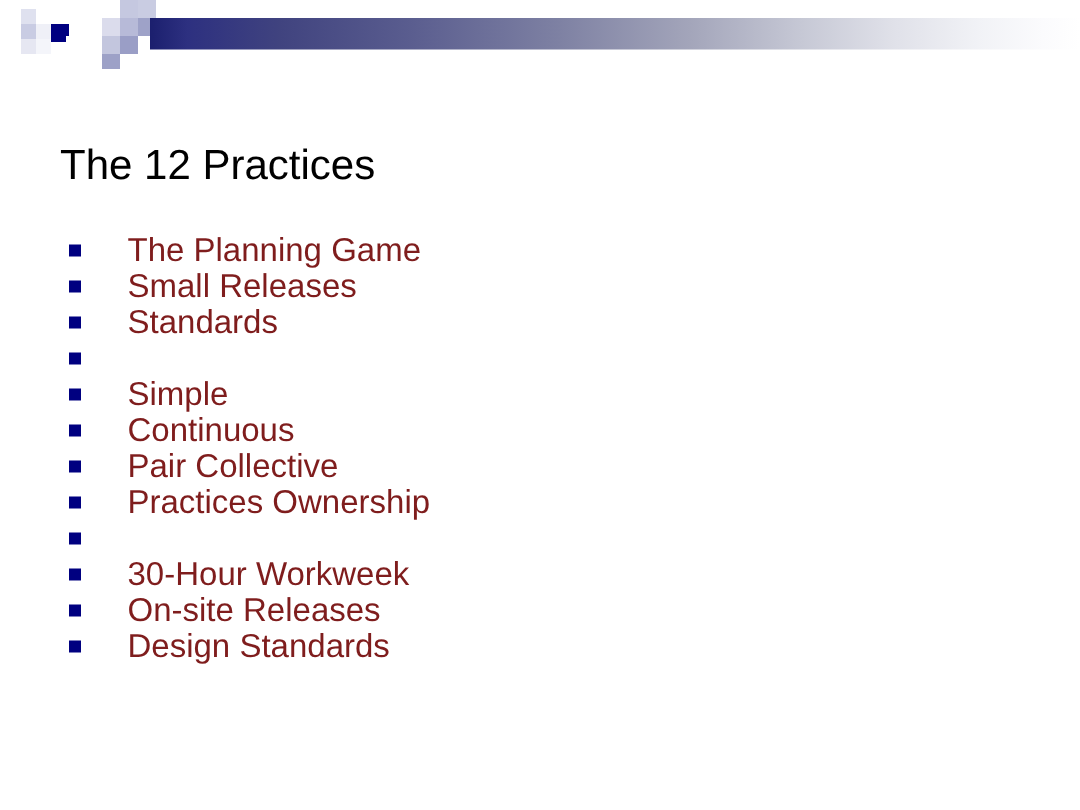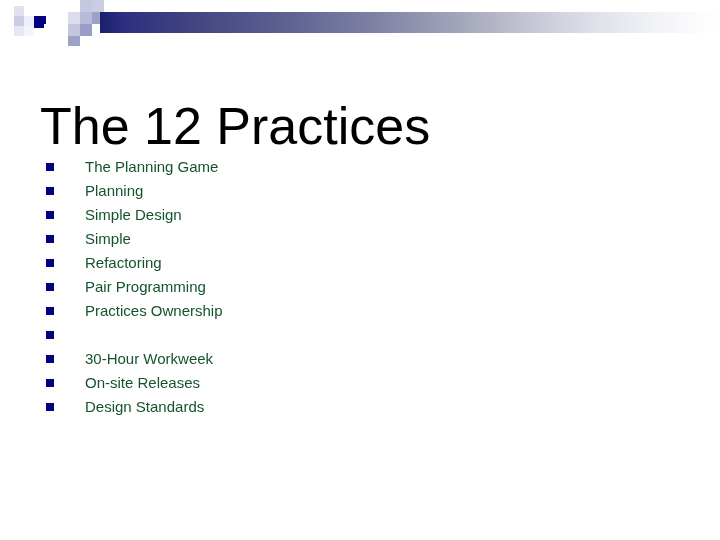--- a/index.html
+++ b/index.html
@@ -59,21 +59,21 @@
   .deco-square {
     position: absolute;
   }
 
   
   #title {
     position: absolute;
     left: 40px;
     top: 68px;
     width: 640px;
-    font-size: 52px;
+    font-size: 28px;
     line-height: 46px;
     color: #000000;
     font-weight: normal;
     letter-spacing: 0px;
     white-space: nowrap;
   }
 
   
   #practices-list {
     position: absolute;
@@ -94,23 +94,23 @@
     left: 6px;
     top: 8px;
     width: 8px;
     height: 8px;
     background: #000080;
   }
   #practices-list li .item-text {
     position: absolute;
     left: 45px;
     top: 0;
-    font-size: 15px;
+    font-size: 22px;
     line-height: 24px;
-    color: #14532d;
+    color: #7f1d1d;
     white-space: nowrap;
   }
 </style>
 </head>
 <body>
 
 <div id="slide">
 
   <div id="header-decoration">
     <div id="deco-squares">
@@ -143,37 +143,40 @@
 
   <h1 id="title">The 12 Practices</h1>
 
   <ul id="practices-list">
       <li>
         <span class="bullet-marker" style="background: rgb(0, 0, 128);"></span>
         <span class="item-text">The Planning Game</span>
       </li>
       <li>
         <span class="bullet-marker" style="background: rgb(0, 0, 128);"></span>
-        <span class="item-text">Planning</span>
+        <span class="item-text">Small Releases</span>
       </li>
       <li>
         <span class="bullet-marker" style="background: rgb(0, 0, 128);"></span>
-        <span class="item-text">Simple Design</span>
+        <span class="item-text">Standards</span>
+      </li>
+      <li>
+        <span class="bullet-marker" style="background: rgb(0, 0, 128);"></span>
       </li>
       <li>
         <span class="bullet-marker" style="background: rgb(0, 0, 128);"></span>
         <span class="item-text">Simple</span>
       </li>
       <li>
         <span class="bullet-marker" style="background: rgb(0, 0, 128);"></span>
-        <span class="item-text">Refactoring</span>
+        <span class="item-text">Continuous</span>
       </li>
       <li>
         <span class="bullet-marker" style="background: rgb(0, 0, 128);"></span>
-        <span class="item-text">Pair Programming</span>
+        <span class="item-text">Pair Collective</span>
       </li>
       <li>
         <span class="bullet-marker" style="background: rgb(0, 0, 128);"></span>
         <span class="item-text">Practices Ownership</span>
       </li>
       <li>
         <span class="bullet-marker" style="background: rgb(0, 0, 128);"></span>
       </li>
       <li>
         <span class="bullet-marker" style="background: rgb(0, 0, 128);"></span>

